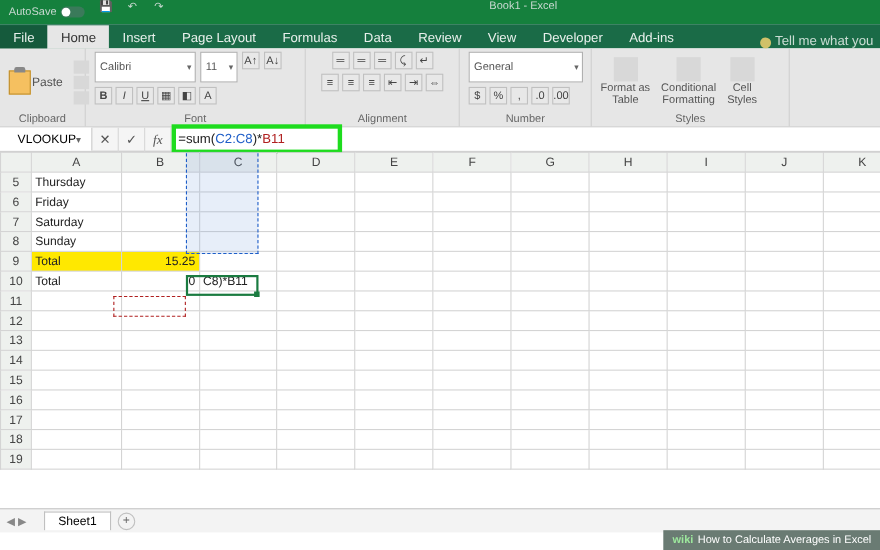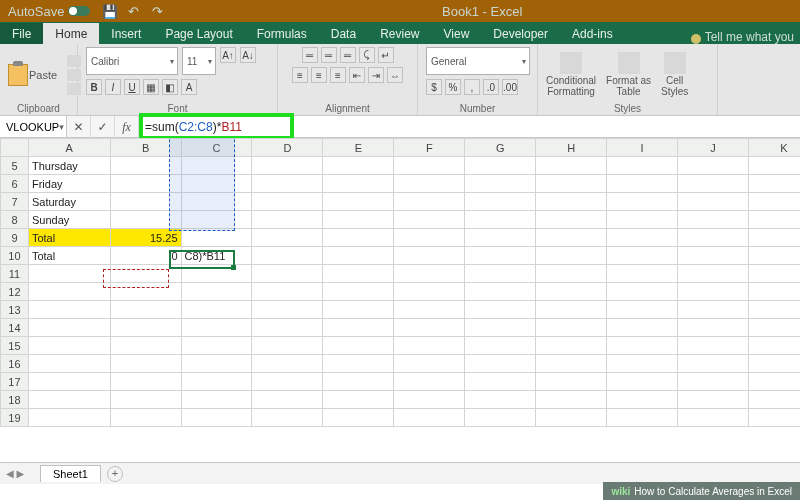--- a/index.html
+++ b/index.html
@@ -1,19 +1,19 @@
 <!DOCTYPE html>
 <html><head>
 <meta charset="utf-8">
 <style>
 * { margin: 0; padding: 0; box-sizing: border-box; font-family: "Segoe UI", Arial, sans-serif; }
 body { width: 800px; height: 500px; background: #fff; overflow: hidden; position: relative; }
 
 
-.titlebar { height: 22px; background: #a16207; display: flex; align-items: center; color: #c8d8d0; font-size: 13px; }
+.titlebar { height: 22px; background: #15803d; display: flex; color: #c8d8d0; font-size: 10px; }
 .titlebar .autosave { margin-left: 8px; display: flex; align-items: center; gap: 4px; }
 .titlebar .toggle { width: 22px; height: 10px; border-radius: 5px; background: #3a7a5a; position: relative; }
 .titlebar .toggle::after { content: ""; position: absolute; width: 8px; height: 8px; border-radius: 50%; background: #fff; top: 1px; left: 1px; }
 .titlebar .qat { margin-left: 12px; display: flex; gap: 10px; }
 .titlebar .qat span { width: 14px; text-align: center; }
 .titlebar .title { flex: 1; text-align: center; }
 
 
 .ribbon-tabs { height: 22px; background: #1a6b47; display: flex; align-items: flex-end; color: #e8f0ec; font-size: 12px; }
 .ribbon-tabs .tab { padding: 4px 12px 3px; cursor: pointer; }
@@ -37,21 +37,21 @@
 .dd { height: 28px; background: #fff; border: 1px solid #b0b0b0; display: flex; align-items: center; padding: 0 4px; font-size: 10px; position: relative; }
 .dd::after { content: "▾"; position: absolute; right: 3px; font-size: 8px; color: #666; }
 .btnrow { display: flex; gap: 3px; }
 .sqbtn { width: 16px; height: 16px; background: #e8e8e8; border: 1px solid #c0c0c0; font-size: 10px; display: flex; align-items: center; justify-content: center; color: #444; }
 
 .big-btn { display: flex; flex-direction: column; align-items: center; gap: 1px; font-size: 10px; text-align: center; line-height: 1.1; }
 .big-btn .ic { width: 22px; height: 22px; background: #d8d8d8; }
 
 
 .fbar-row { height: 22px; border-bottom: 1px solid #c8c8c8; display: flex; align-items: stretch; background: #f5f5f5; }
-.namebox { width: 67px; border-right: 1px solid #c8c8c8; display: flex; align-items: center; padding: 0 6px; font-size: 11px; background: #fff; }
+.namebox { width: 84px; border-right: 1px solid #c8c8c8; display: flex; align-items: center; padding: 0 16px; font-size: 11px; background: #fff; }
 .namebox .arr { margin-left: auto; font-size: 9px; color: #666; }
 .fx-btns { display: flex; align-items: center; }
 .fx-btns span { width: 24px; text-align: center; font-size: 12px; color: #555; border-right: 1px solid #d8d8d8; line-height: 22px; }
 .fx-btns .fx { font-style: italic; font-family: Georgia, serif; }
 .formula-wrap { flex: 1; display: flex; align-items: center; background: #fff; position: relative; padding-left: 6px; }
 .formula-hl { position: absolute; left: 0; top: -3px; bottom: -3px; width: 155px; border: 4px solid #1edc1e; pointer-events: none; }
 .formula-text { font-size: 12px; font-family: Calibri, Arial, sans-serif; }
 .formula-text .fn { color: #222; }
 .formula-text .ref1 { color: #1e5ec8; }
 .formula-text .ref2 { color: #b02020; }
@@ -194,27 +194,27 @@
         <div class="sqbtn">.00</div>
       </div>
     </div>
     <div class="group-label">Number</div>
   </div>
 
   <div class="group" style="width:180px">
     <div class="group-body" style="gap:10px">
       <div class="big-btn">
           <div class="ic"></div>
-          <span style="white-space:pre">Conditional
-Formatting</span>
+          <span style="white-space:pre">Format as
+Table</span>
         </div>
       <div class="big-btn">
           <div class="ic"></div>
-          <span style="white-space:pre">Format as
-Table</span>
+          <span style="white-space:pre">Conditional
+Formatting</span>
         </div>
       <div class="big-btn">
           <div class="ic"></div>
           <span style="white-space:pre">Cell
 Styles</span>
         </div>
     </div>
     <div class="group-label">Styles</div>
   </div>
 </div>

